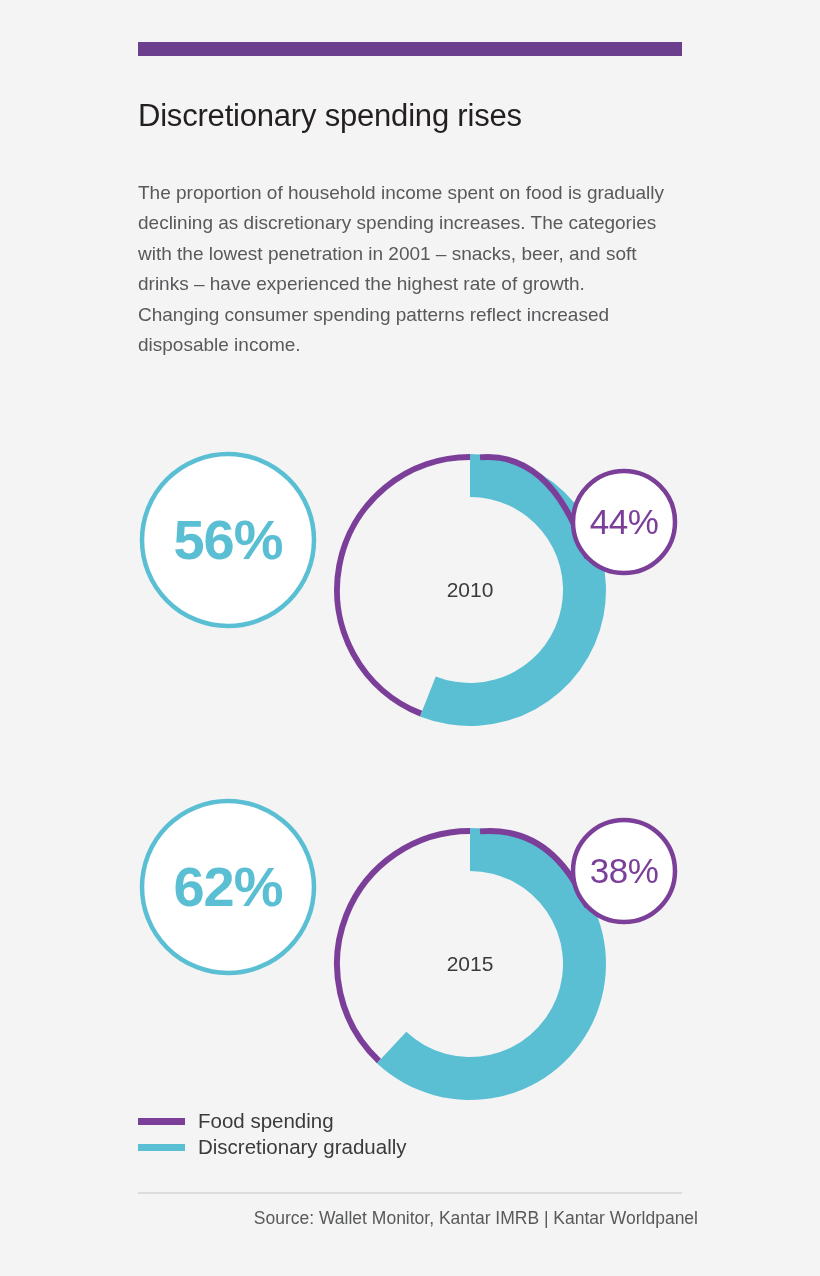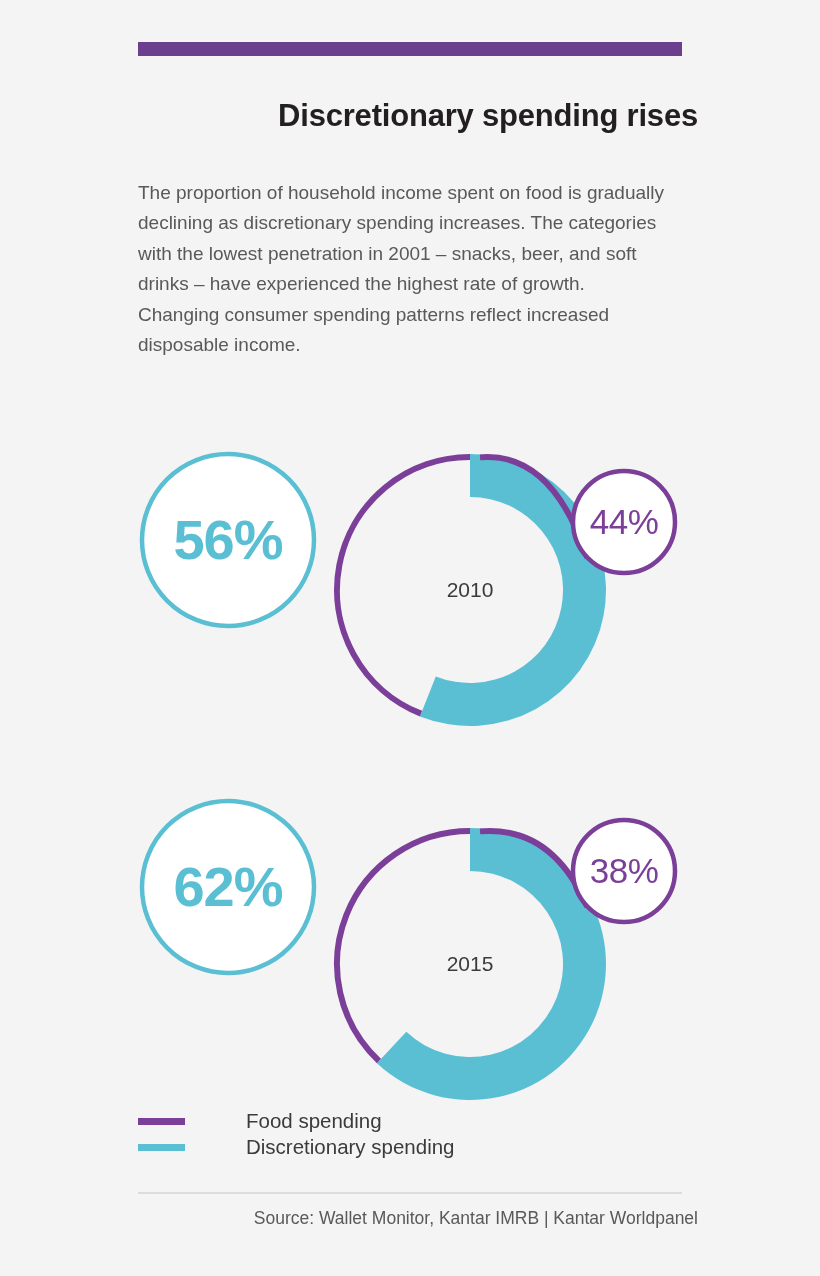--- a/index.html
+++ b/index.html
@@ -33,25 +33,24 @@
     background: #6b3e8e;
   }
 
   
   .title {
     position: absolute;
     left: 138px;
     top: 98px;
     width: 560px;
     font-size: 31px;
-    font-weight: bold;
+    font-weight: normal;
     color: #231f20;
     letter-spacing: -0.2px;
     line-height: 1.15;
-    text-align: right;
   }
 
   
   .body-copy {
     position: absolute;
     left: 138px;
     top: 178px;
     width: 530px;
     font-size: 19px;
     line-height: 30.4px;
@@ -102,21 +101,20 @@
   .legend {
     position: absolute;
     left: 138px;
     top: 1108px;
     z-index: 5;
   }
   .legend-row {
     display: flex;
     align-items: center;
     height: 26px;
-    gap: 48px;
   }
   .legend-swatch {
     width: 47px;
     height: 7px;
     margin-right: 13px;
     flex: 0 0 auto;
   }
   .legend-label {
     font-size: 20.5px;
     color: #3b3b3b;
@@ -191,20 +189,20 @@
     </svg>
   </div>
 
   <div class="legend">
     <div class="legend-row">
       <span class="legend-swatch" id="legend-swatch-0" style="background: rgb(123, 63, 153);"></span>
       <span class="legend-label">Food spending</span>
     </div>
     <div class="legend-row">
       <span class="legend-swatch" id="legend-swatch-1" style="background: rgb(91, 191, 212);"></span>
-      <span class="legend-label">Discretionary spending</span>
+      <span class="legend-label">Discretionary gradually</span>
     </div>
   </div>
 
   <div class="footer-rule"></div>
   <div class="source">Source: Wallet Monitor, Kantar IMRB | Kantar Worldpanel</div>
 
 </div>
 
 </body></html>

